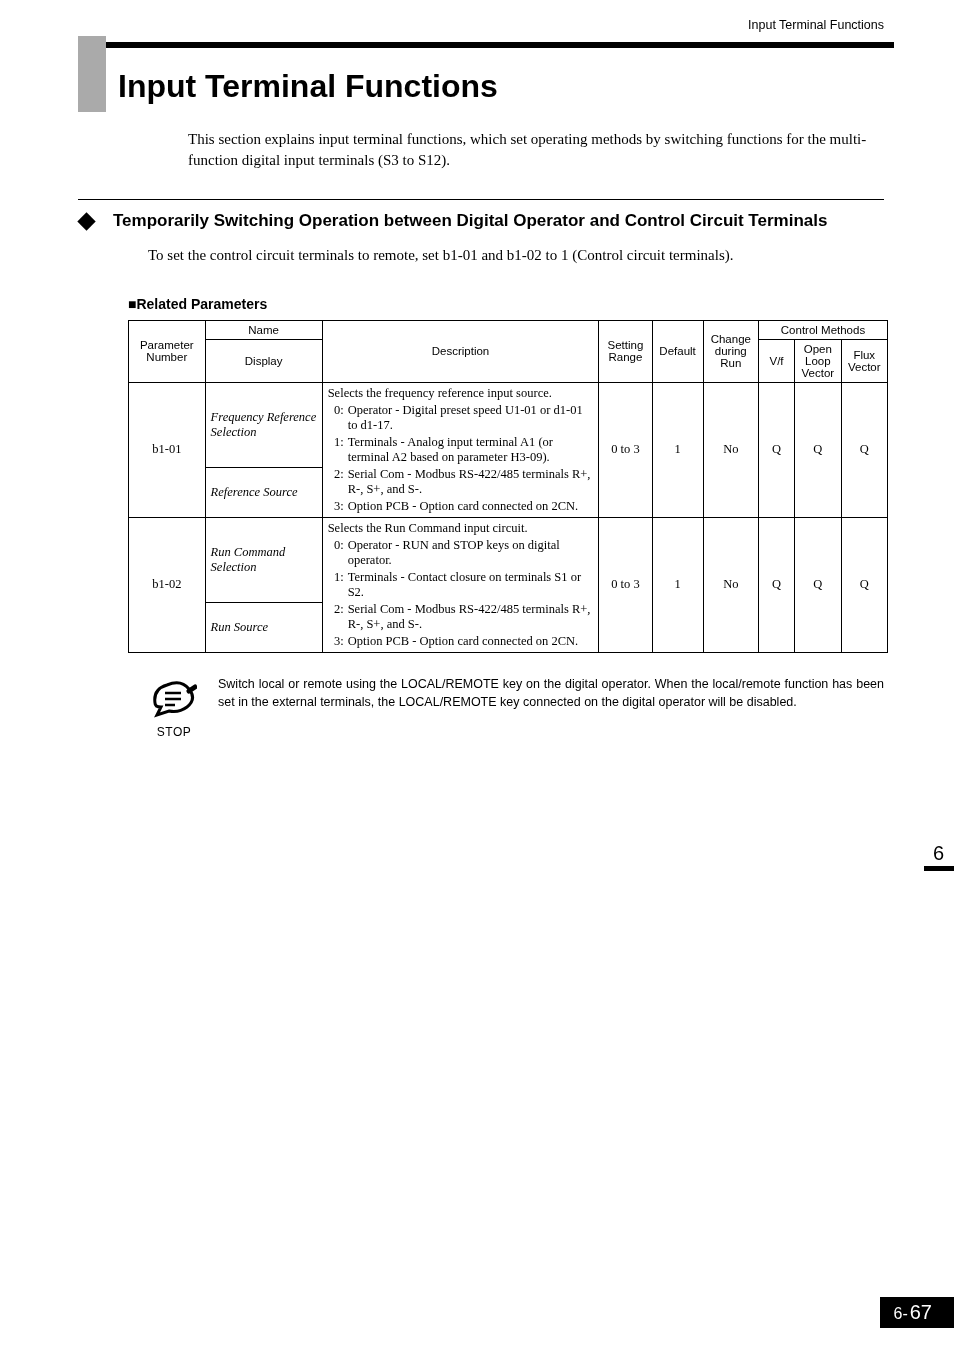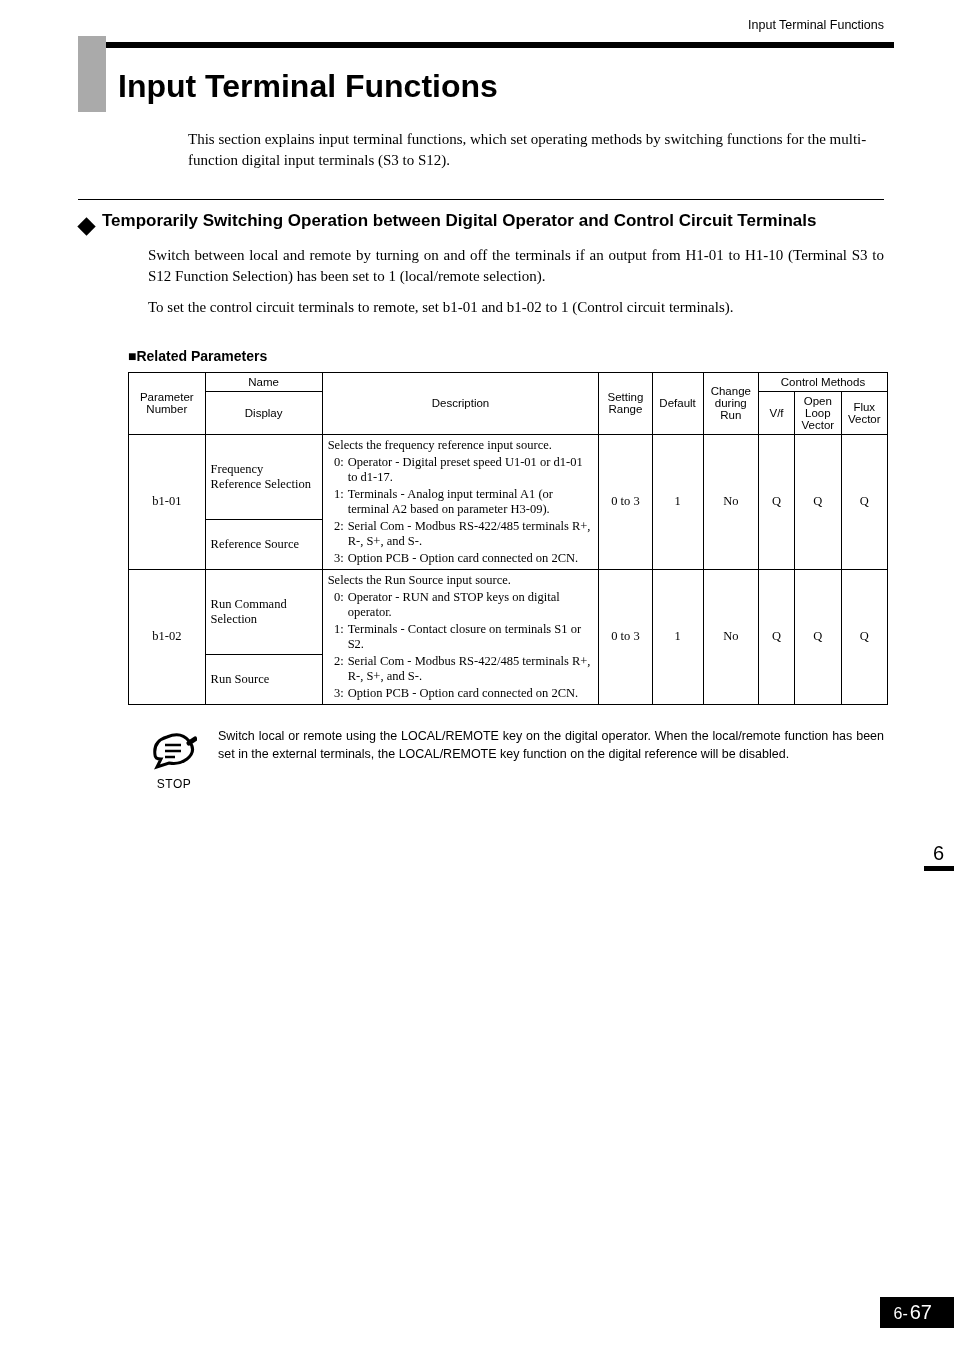--- a/index.html
+++ b/index.html
@@ -49,22 +49,22 @@
   .section-rule {
     border: none;
     border-top: 1px solid #000;
     margin: 28px 0 10px 0;
   }
   .sect-head {
     font-family: Arial, Helvetica, sans-serif;
     font-size: 17px;
     font-weight: bold;
     display: flex;
-    align-items: flex-end;
-    gap: 9px;
+    align-items: flex-start;
+    gap: 20px;
     margin-bottom: 12px;
     line-height: 1.35;
   }
   .diamond {
     width: 13px; height: 13px;
     background: #000;
     transform: rotate(45deg);
     flex-shrink: 0;
     margin-top: 5px;
     margin-left: 2px;
@@ -96,21 +96,21 @@
     font-family: Arial, Helvetica, sans-serif;
     font-weight: normal;
     font-size: 11.5px;
     text-align: center;
   }
   .td-center { text-align: center; }
   .desc-cell { vertical-align: top; padding: 6px 8px; }
   .desc-cell .lead { margin-bottom: 2px; }
   .desc-list { display: grid; grid-template-columns: 16px 1fr; column-gap: 4px; row-gap: 2px; }
   .desc-list .num { text-align: right; }
-  .name-cell { vertical-align: top; padding: 6px 6px; }
+  .name-cell { vertical-align: top; padding: 6px 6px; font-style: italic; }
   .info-block {
     display: flex;
     gap: 18px;
     margin: 22px 0 0 70px;
     align-items: flex-start;
   }
   .info-icon-wrap { text-align: center; width: 52px; flex-shrink: 0; }
   .info-icon-wrap .lbl {
     font-family: Arial, Helvetica, sans-serif;
     font-size: 12px;
@@ -172,21 +172,20 @@
 <div class="content">
   <p class="intro">This section explains input terminal functions, which set operating methods by switching functions for the multi-function digital input terminals (S3 to S12).</p>
 
   <hr class="section-rule">
 
   <div class="sect-head">
     <span class="diamond"></span>
     <span>Temporarily Switching Operation between Digital Operator and Control Circuit Terminals</span>
   </div>
 
-  <p class="body-p">Switch between local and remote by turning on and off the terminals if an output from H1-01 to H1-10 (Terminal S3 to S12 Function Selection) has been set to 1 (local/remote selection).</p>
   <p class="body-p">To set the control circuit terminals to remote, set b1-01 and b1-02 to 1 (Control circuit terminals).</p>
 
   <div class="subhead">■<span>Related Parameters</span></div>
 
   <table class="param">
     <thead>
       <tr>
         <th rowspan="2" style="width:72px">Parameter Number</th>
         <th style="width:110px">Name</th>
         <th rowspan="2" style="width:260px">Description</th>
@@ -228,21 +227,21 @@
         <td rowspan="2" class="td-center">Q</td>
       </tr>
       <tr>
         <td class="name-cell">Reference Source</td>
       </tr>
 
       <tr>
         <td rowspan="2" class="td-center">b1-02</td>
         <td class="name-cell">Run Command Selection</td>
         <td rowspan="2" class="desc-cell">
-          <div class="lead">Selects the Run Source input source.</div>
+          <div class="lead">Selects the Run Command input circuit.</div>
           <div class="desc-list">
             <span class="num">0:</span>
               <span>Operator - RUN and STOP keys on digital operator.</span>
             <span class="num">1:</span>
               <span>Terminals - Contact closure on terminals S1 or S2.</span>
             <span class="num">2:</span>
               <span>Serial Com - Modbus RS-422/485 terminals R+, R-, S+, and S-.</span>
             <span class="num">3:</span>
               <span>Option PCB - Option card connected on 2CN.</span>
           </div>
@@ -262,21 +261,21 @@
 
   <div class="info-block">
     <div class="info-icon-wrap">
       <svg width="46" height="44" viewBox="0 0 46 44">
         <path d="M4 28 Q2 14 16 10 Q30 4 38 14 Q46 24 36 32 Q28 38 18 36 L6 40 L10 32 Q4 32 4 28 Z" fill="none" stroke="#000" stroke-width="3"></path>
         <path d="M14 18 L30 18 M14 24 L30 24 M14 30 L24 30" stroke="#000" stroke-width="2.5"></path>
         <path d="M38 16 L44 12" stroke="#000" stroke-width="5" stroke-linecap="round"></path>
       </svg>
       <div class="lbl">STOP</div>
     </div>
-    <div class="info-text">Switch local or remote using the LOCAL/REMOTE key on the digital operator. When the local/remote function has been set in the external terminals, the LOCAL/REMOTE key function on the digital reference will be disabled.</div>
+    <div class="info-text">Switch local or remote using the LOCAL/REMOTE key on the digital operator. When the local/remote function has been set in the external terminals, the LOCAL/REMOTE key connected on the digital operator will be disabled.</div>
   </div>
 </div>
 
 <div class="side-tab">
   <span class="num">6</span>
   <span class="bar"></span>
 </div>
 
 <div class="footer-tab">
   <span class="chap">6-</span>

